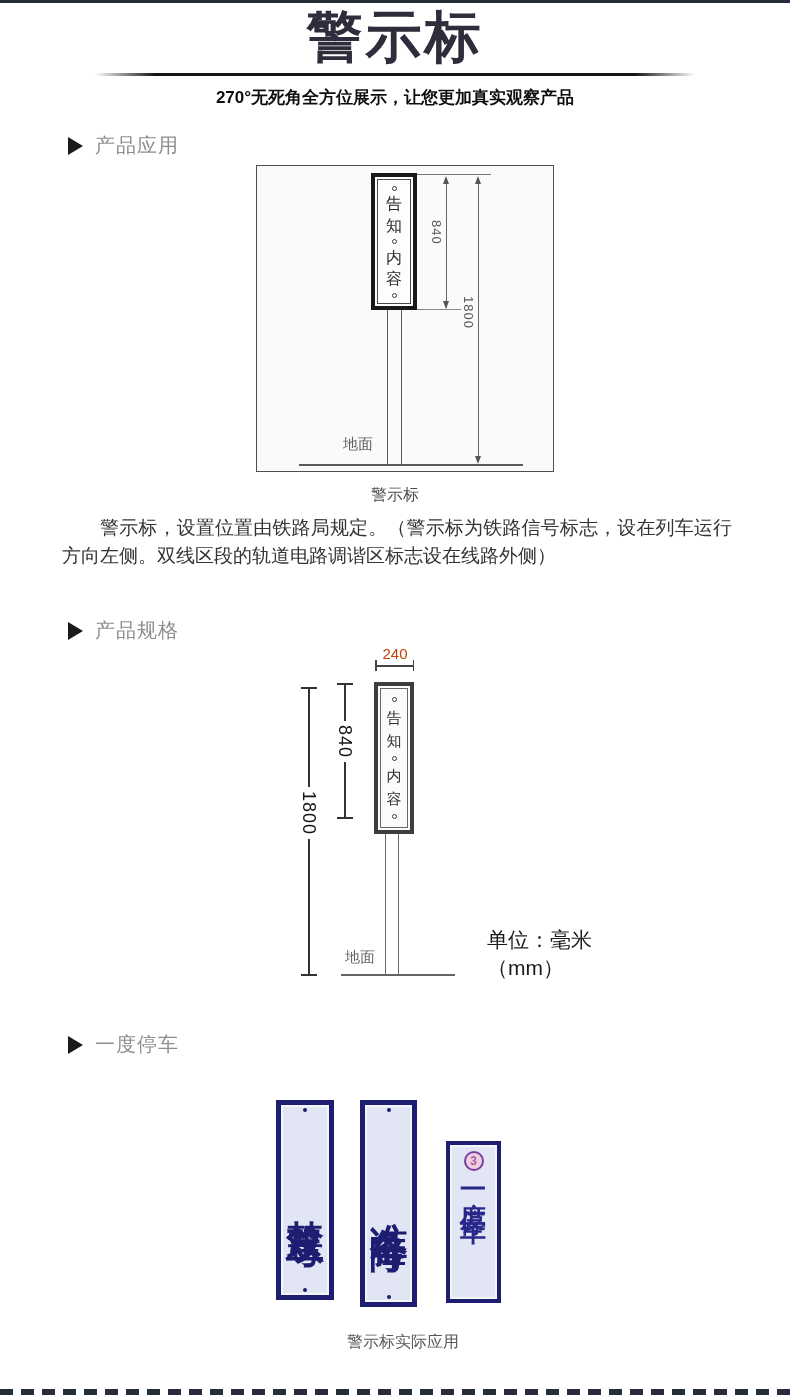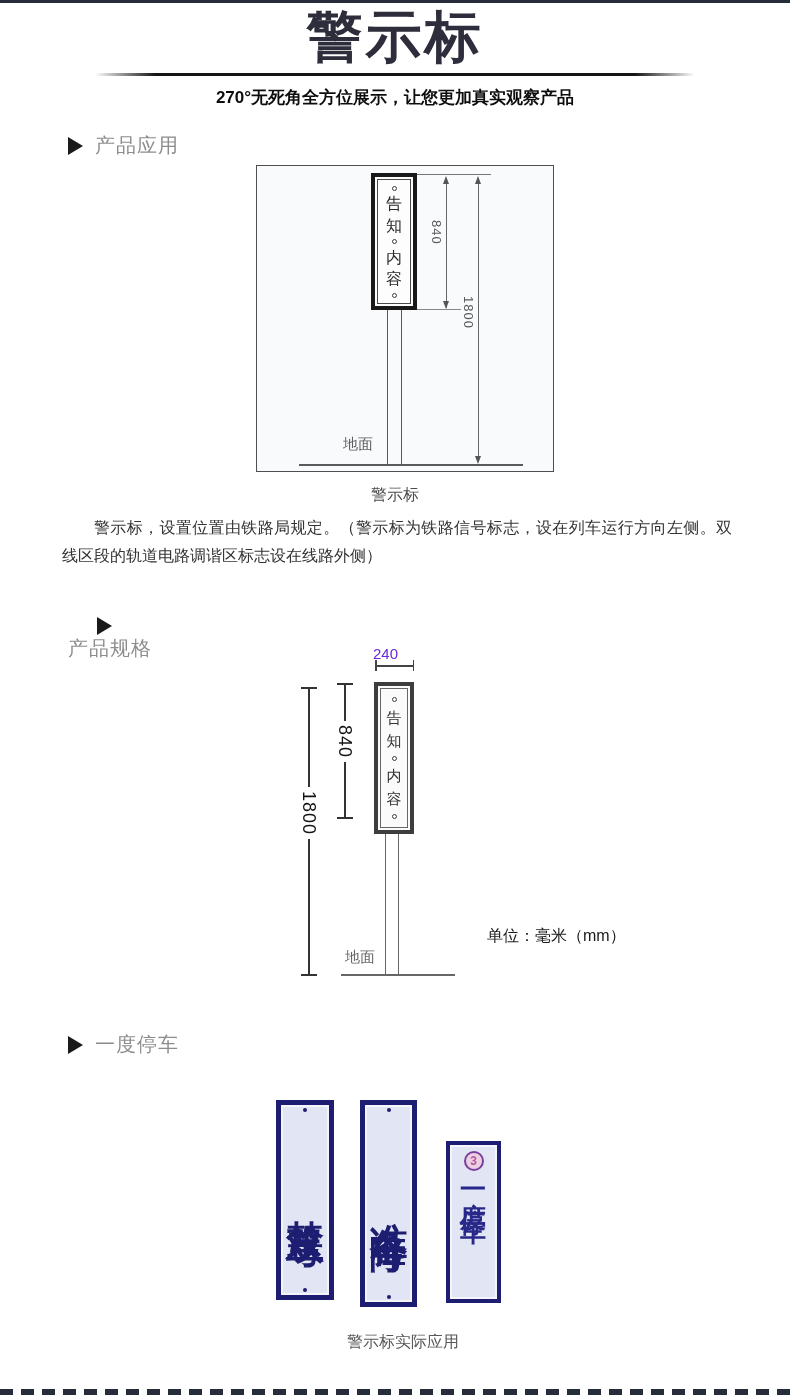--- a/index.html
+++ b/index.html
@@ -31,21 +31,21 @@
   }
   
   .section-header { position:absolute; left:68px; display:flex; align-items:center; }
   .section-header .marker {
     width:0; height:0; border-left:15px solid #1a1a1a;
     border-top:9px solid transparent; border-bottom:9px solid transparent;
     margin-right:12px;
   }
   .section-header .label { font-size:20px; color:#8d8d8d; letter-spacing:1px; }
   #sec-intro { top:132px; }
-  #sec-specs { top:617px;flex-direction:column; }
+  #sec-specs { top:617px; }
   #sec-apps  { top:1031px; }
 
   
   #diagram1 {
     position:absolute; top:165px; left:256px; width:298px; height:307px;
     border:1px solid #4f4f4f; background:#f8fafb;
   }
   #diagram1 .sign {
     position:absolute; left:114px; top:7px; width:46px; height:137px;
     border:4px solid #191919; background:#fdfdfd;
@@ -72,21 +72,21 @@
   .arr.down { border-left:3.5px solid transparent; border-right:3.5px solid transparent; border-top:8px solid #555; }
   .dim-vlabel {
     position:absolute; writing-mode:vertical-rl; text-orientation:mixed;
     font-size:13px; color:#5a5a5a; letter-spacing:1px; background:#f8fafb; padding:2px 0;
   }
   #d1-840-label  { left:172px; top:52px; }
   #d1-1800-label { left:204px; top:128px; }
 
   
   #diagram2 { position:absolute; top:645px; left:295px; width:345px; height:340px; }
-  #diagram2 .w-label { position:absolute; left:78px; top:0; width:44px; text-align:left; font-size:15px; color:#6d28d9; }
+  #diagram2 .w-label { position:absolute; left:78px; top:0; width:44px; text-align:center; font-size:15px; color:#c2410c; }
   #diagram2 .w-line  { position:absolute; left:81px; top:20px; width:38px; height:1.5px; background:#444; }
   #diagram2 .w-tick  { position:absolute; top:15px; width:1.5px; height:11px; background:#444; }
   #diagram2 .w-tick.l { left:80px; } #diagram2 .w-tick.r { left:117.5px; }
   #diagram2 .sign {
     position:absolute; left:79px; top:37px; width:40px; height:152px;
     border:4px solid #3d3d3d; background:#fbfbfb;
   }
   #diagram2 .sign .sign-in { inset:2px; border-color:#666; }
   #diagram2 .sign-char { font-size:15px; color:#333; }
   #diagram2 .pole {
@@ -98,29 +98,29 @@
   .tline { position:absolute; width:1.5px; background:#333; }
   #d2-840  { left:49px; top:39px; height:134px; }
   #d2-1800 { left:13px; top:43px; height:287px; }
   .tcap { position:absolute; width:16px; height:1.5px; background:#333; }
   #diagram2 .big-vlabel {
     position:absolute; writing-mode:vertical-rl; text-orientation:mixed;
     font-size:18px; color:#141414; background:#ffffff; padding:4px 0; letter-spacing:1px;
   }
   #d2-840-label  { left:39px; top:76px; }
   #d2-1800-label { left:3px;  top:142px; }
-  #diagram2 .unit { position:absolute; left:192px; top:281px; font-size:16px; color:#1a1a1a; }
+  #diagram2 .unit { position:absolute; left:192px; top:281px; font-size:21px; color:#1a1a1a; }
 
   
   .caption { position:absolute; left:0; width:100%; text-align:center; font-size:16px; color:#4c4c4c; }
   #caption-d1 { top:485px; }
   #caption-apps { top:1332px; color:#585858;margin-left:8px; }
   .paragraph {
     position:absolute; top:514px; left:62px; width:670px;
-    font-size:16px; color:#333; line-height:28px; text-indent:2em; text-align:justify;
+    font-size:19px; color:#333; line-height:28px; text-indent:2em; text-align:justify;
   }
 
   
   #apps-row { position:absolute; top:1100px; left:276px; display:flex; align-items:flex-start; }
   .app-sign {
     position:relative; border:5px solid var(--sign-navy,#1d1d72);
     background:var(--sign-bg,#e2e5f3);
     box-shadow:inset 0 0 0 2px #f4f5fb;
     display:flex; flex-direction:column; align-items:center; justify-content:center;
   }

